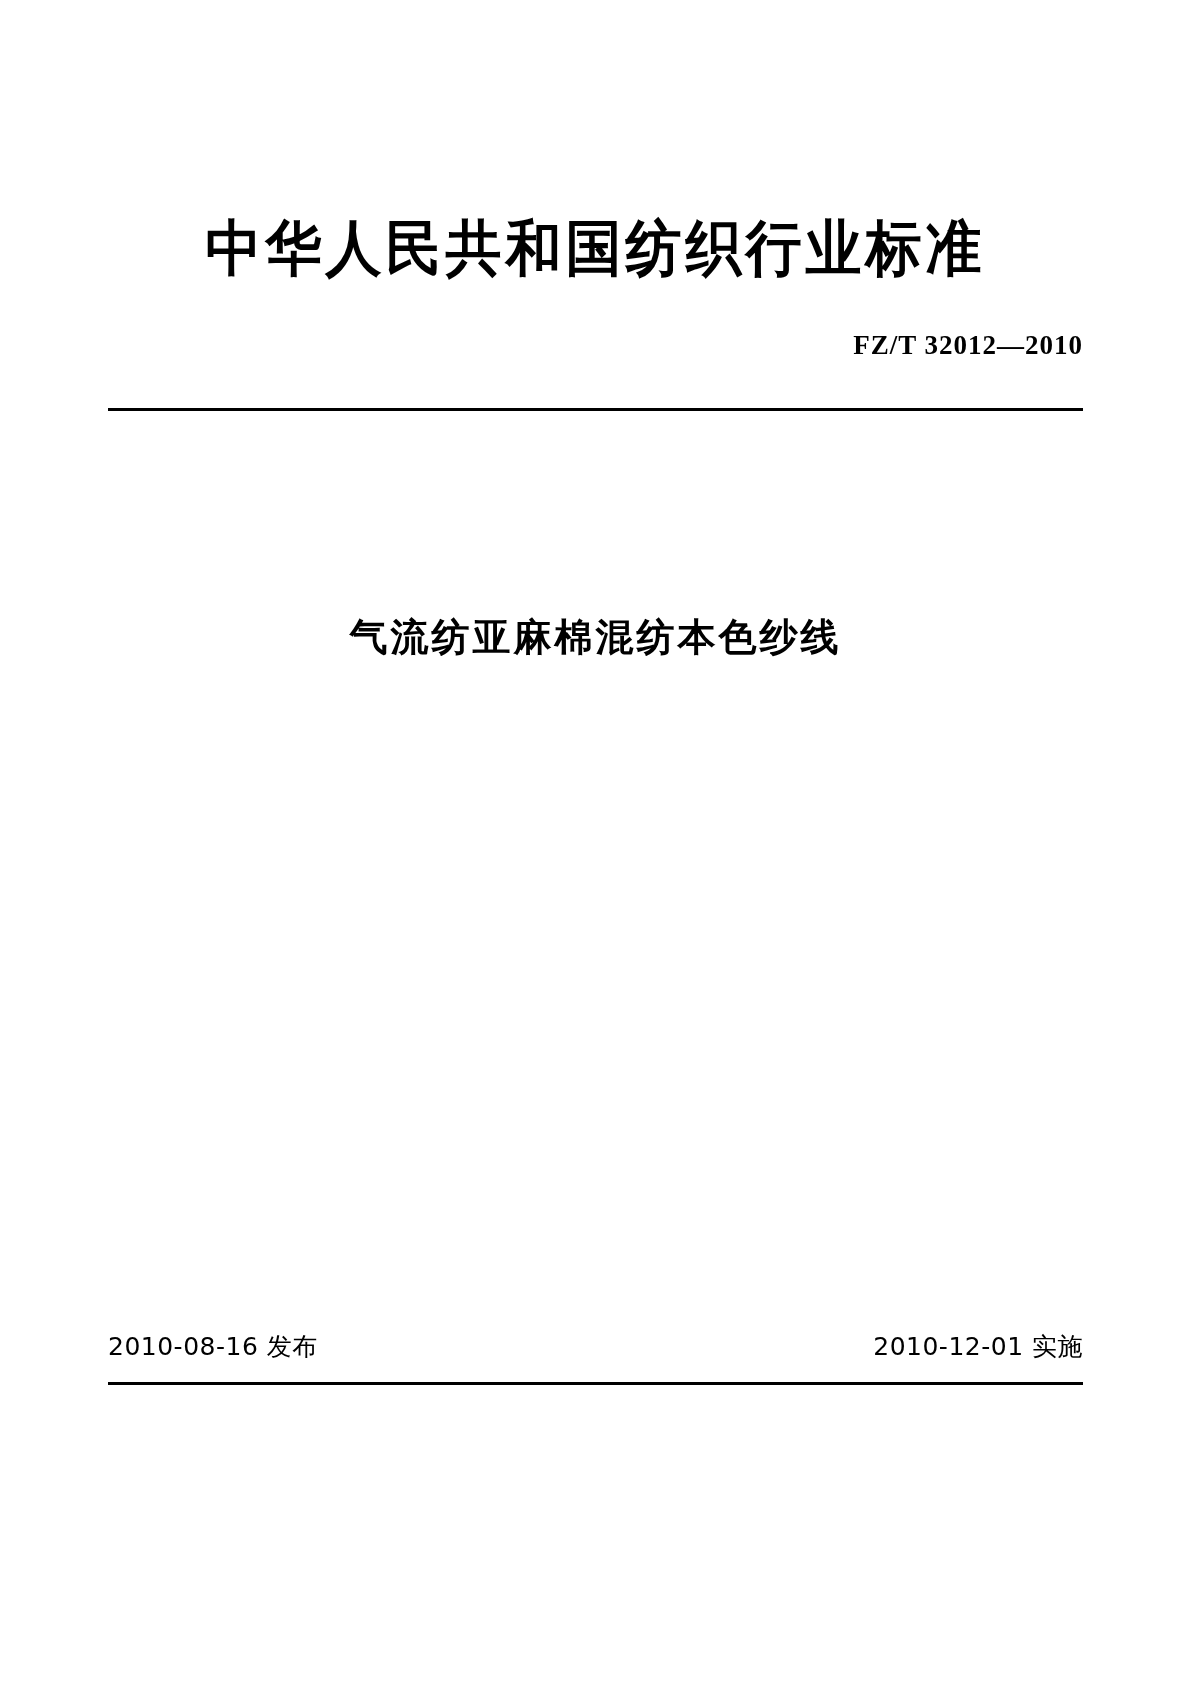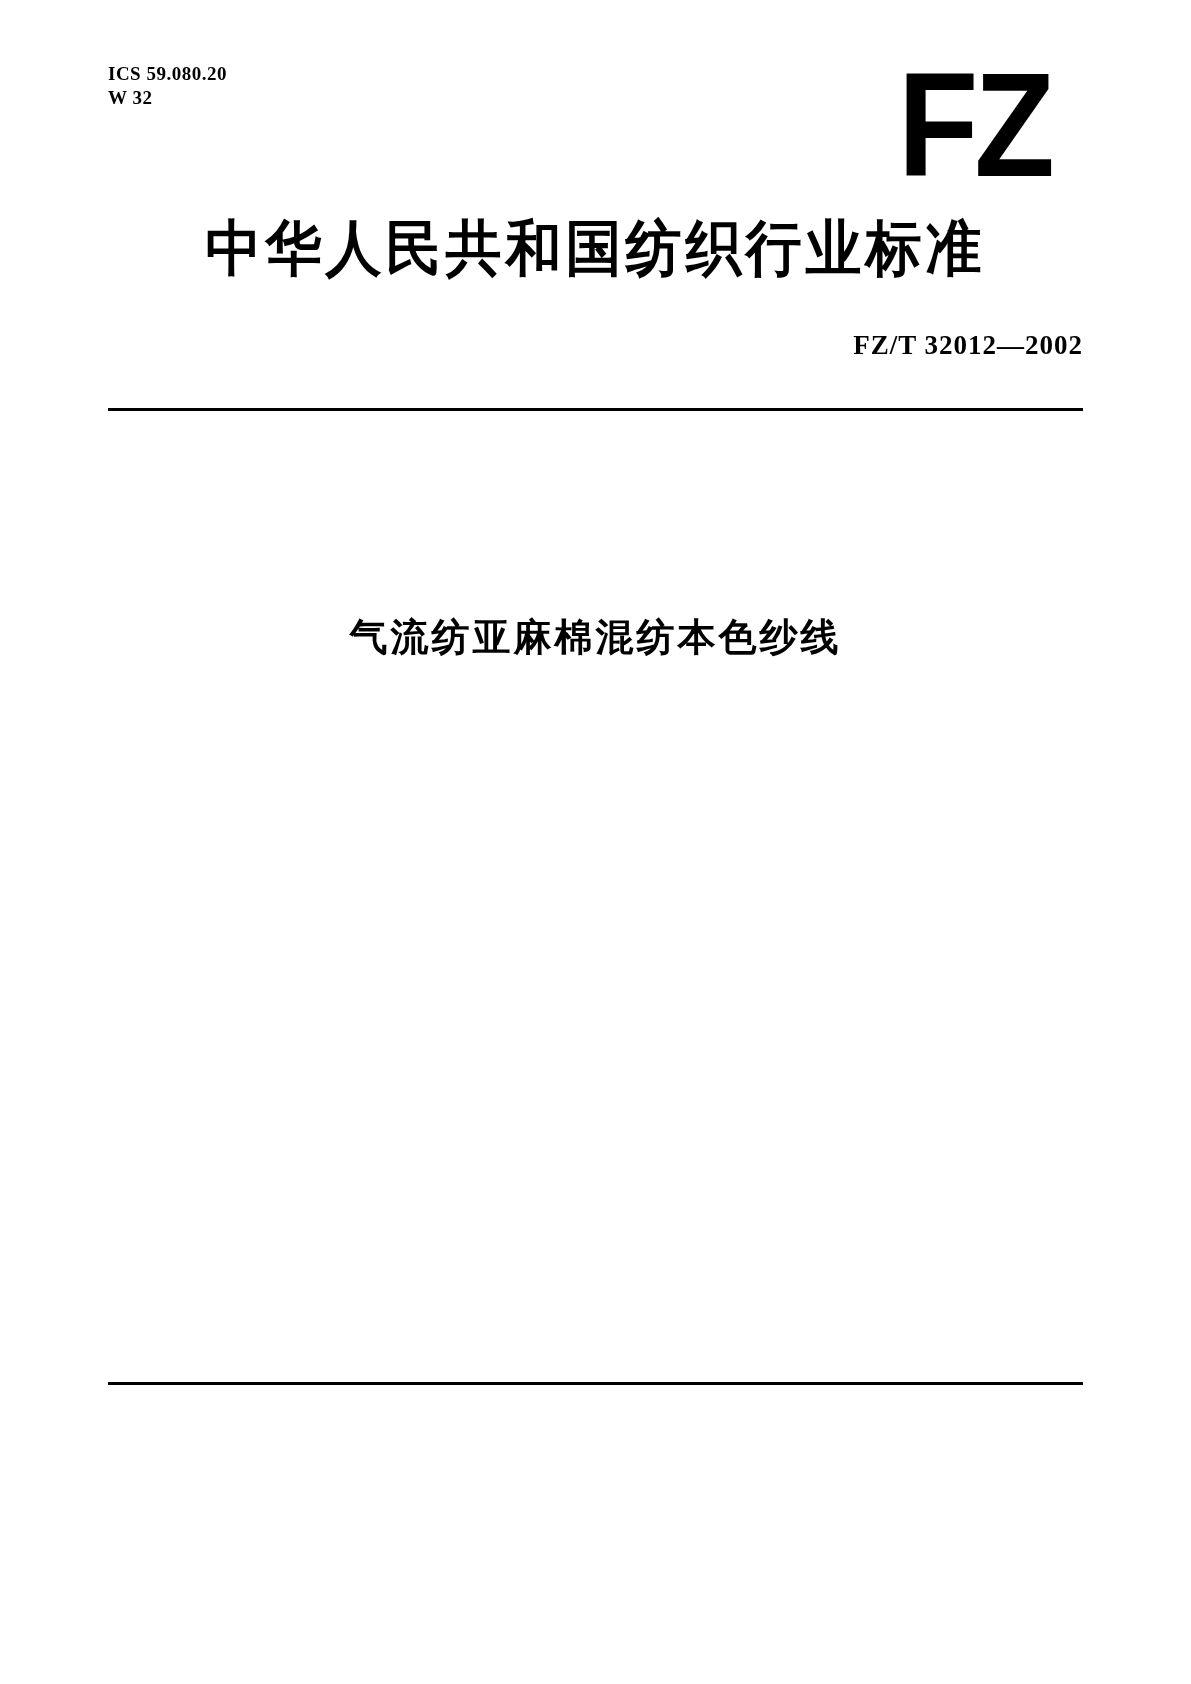--- a/index.html
+++ b/index.html
@@ -150,30 +150,30 @@
     font-size: 27px;
     letter-spacing: 1px;
     white-space: pre;
   }
 </style>
 </head>
 <body>
 
 <div class="page">
 
-  <div class="header">
-    <div class="ics-block"><div>ICS 59.080.20</div><div>W 32</div></div>
-    <div class="fz-logo">FZ</div>
-  </div>
 
   <div class="std-name">中华人民共和国纺织行业标准</div>
 
-  <div class="std-number">FZ/T 32012—2002</div>
+  <div class="std-number">FZ/T 32012—2010</div>
 
   <div class="rule-top"></div>
 
   <div class="title-zh">气流纺亚麻棉混纺本色纱线</div>
 
+  <div class="date-row">
+    <span>2010-08-16 发布</span>
+    <span>2010-12-01 实施</span>
+  </div>
 
   <div class="rule-bottom"></div>
 
 
 </div>
 
 </body></html>

